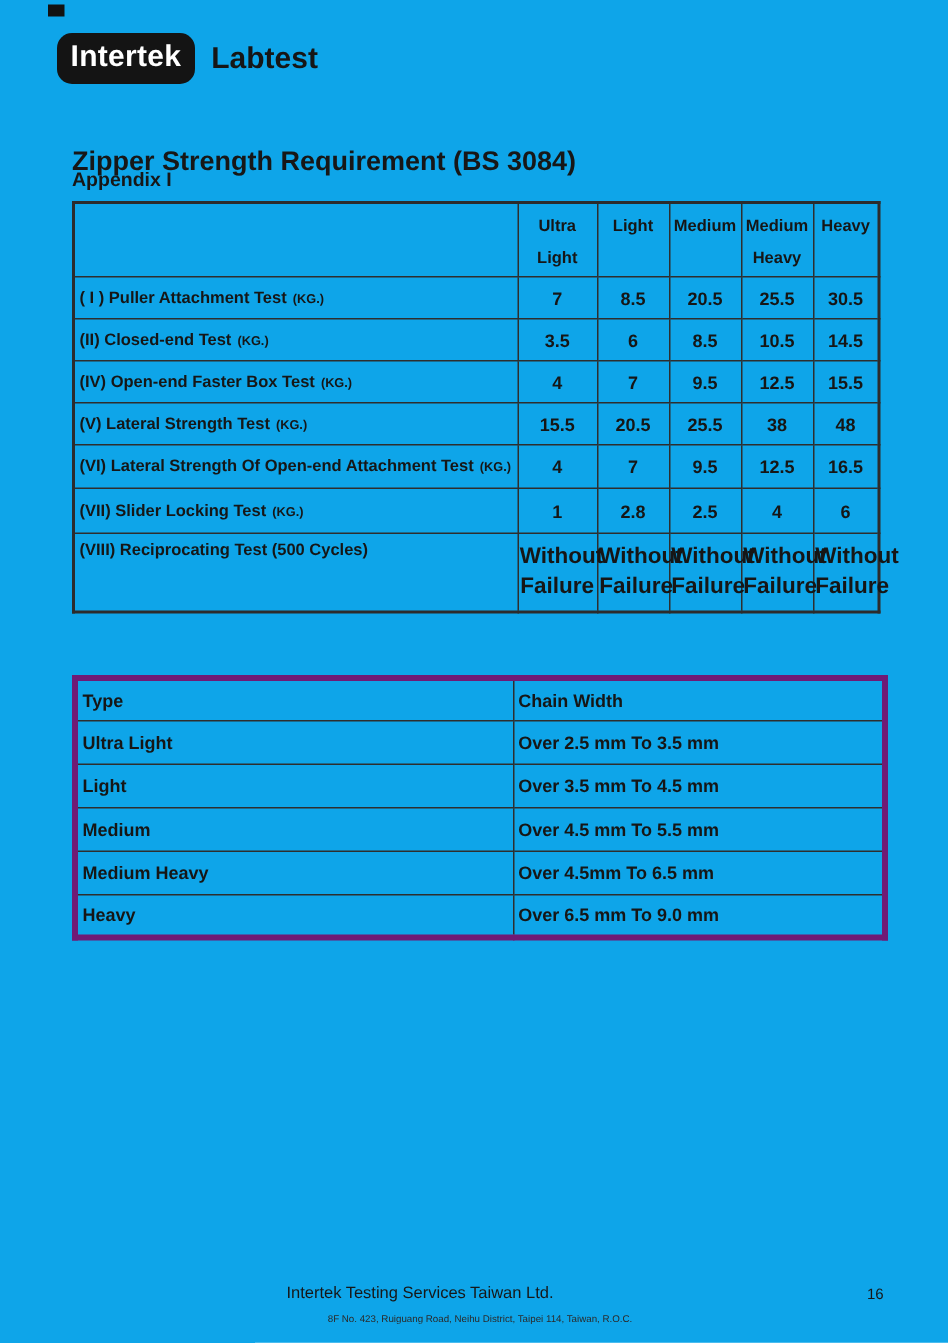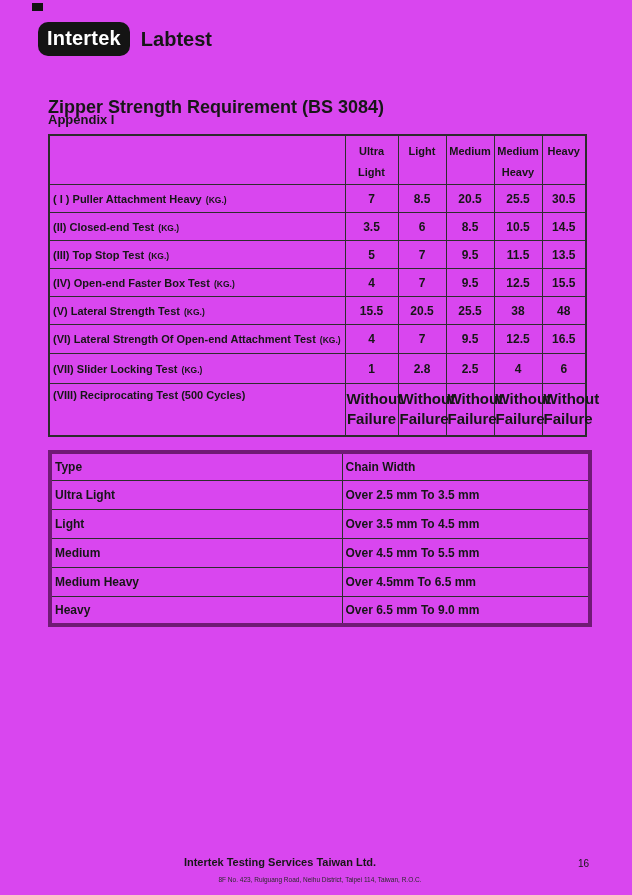--- a/index.html
+++ b/index.html
@@ -1,19 +1,19 @@
 <!DOCTYPE html>
 <html><head>
 <meta charset="utf-8">
 <style>
   html,body{margin:0;padding:0;}
   .page{
     position:relative;
     width:632px;height:895px;
-    background:#d946ef;
+    background:#0ea5e9;
     font-family:"Liberation Sans", sans-serif;
     color:#171717;
     overflow:hidden;
   }
   .corner-mark{
     position:absolute;left:32px;top:3px;width:11px;height:8px;
     background:#121212;
   }
   .logo-row{
     position:absolute;left:38px;top:22px;
@@ -70,21 +70,21 @@
   .t1 tr.last td.val{
     font-size:15px;line-height:20px;vertical-align:middle;padding:2px 1px;
   }
   .t1 td.va-top{vertical-align:top;padding-top:5px;}
   .t2 th,.t2 td{
     font-size:12px;text-align:left;
     padding:1px 2px 1px 3px;vertical-align:middle;
   }
   .footer-company{
     position:absolute;left:165px;top:856px;width:230px;
-    text-align:center;font-size:11px;font-weight:bold;
+    text-align:center;font-size:11px;font-weight:normal;
   }
   .footer-address{
     position:absolute;left:205px;top:876px;width:230px;
     text-align:center;font-size:6.5px;color:#2a2a2a;
     white-space:nowrap;
   }
   .page-number{
     position:absolute;left:578px;top:858px;
     font-size:10px;
     text-align:center;
@@ -117,42 +117,34 @@
     <tbody>
         <tr style="height:44px">
       <th></th>
       <th>Ultra Light</th>
       <th>Light</th>
       <th>Medium</th>
       <th>Medium Heavy</th>
       <th>Heavy</th>
     </tr>
     <tr style="height:28px">
-      <td class="label-cell"><span>( I ) Puller Attachment Heavy</span> <span class="unit">(KG.)</span></td>
+      <td class="label-cell"><span>( I ) Puller Attachment Test</span> <span class="unit">(KG.)</span></td>
       <td class="val">7</td>
       <td class="val">8.5</td>
       <td class="val">20.5</td>
       <td class="val">25.5</td>
       <td class="val">30.5</td>
     </tr>
     <tr style="height:28px">
       <td class="label-cell"><span>(II) Closed-end Test</span> <span class="unit">(KG.)</span></td>
       <td class="val">3.5</td>
       <td class="val">6</td>
       <td class="val">8.5</td>
       <td class="val">10.5</td>
       <td class="val">14.5</td>
-    </tr>
-    <tr style="height:28px">
-      <td class="label-cell"><span>(III) Top Stop Test</span> <span class="unit">(KG.)</span></td>
-      <td class="val">5</td>
-      <td class="val">7</td>
-      <td class="val">9.5</td>
-      <td class="val">11.5</td>
-      <td class="val">13.5</td>
     </tr>
     <tr style="height:28px">
       <td class="label-cell"><span>(IV) Open-end Faster Box Test</span> <span class="unit">(KG.)</span></td>
       <td class="val">4</td>
       <td class="val">7</td>
       <td class="val">9.5</td>
       <td class="val">12.5</td>
       <td class="val">15.5</td>
     </tr>
     <tr style="height:28px">

